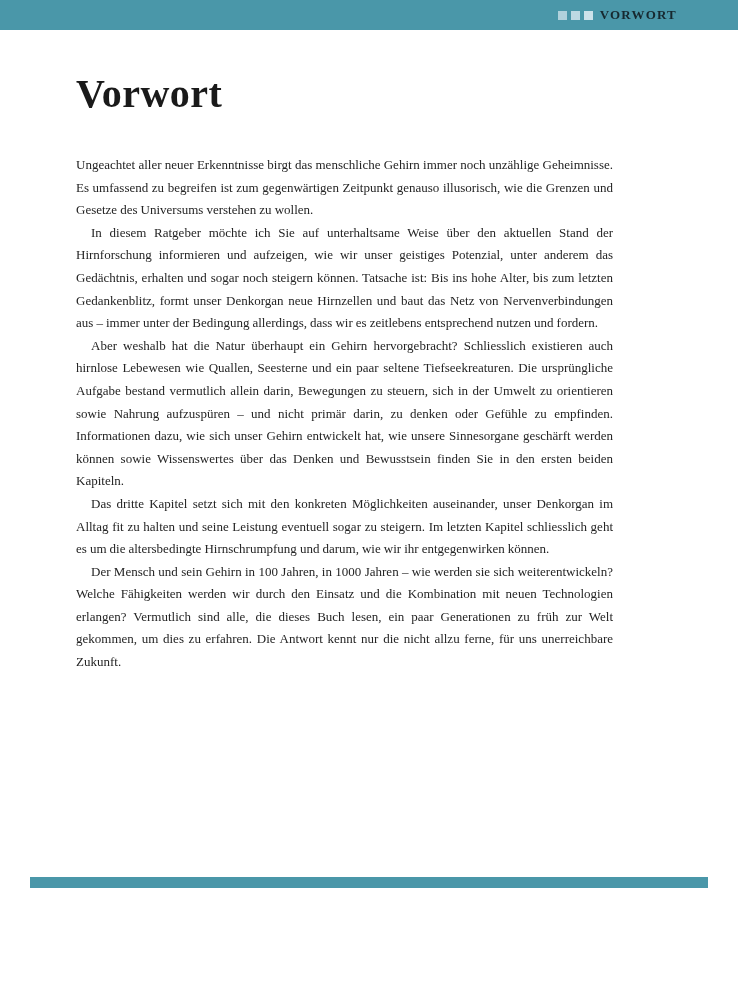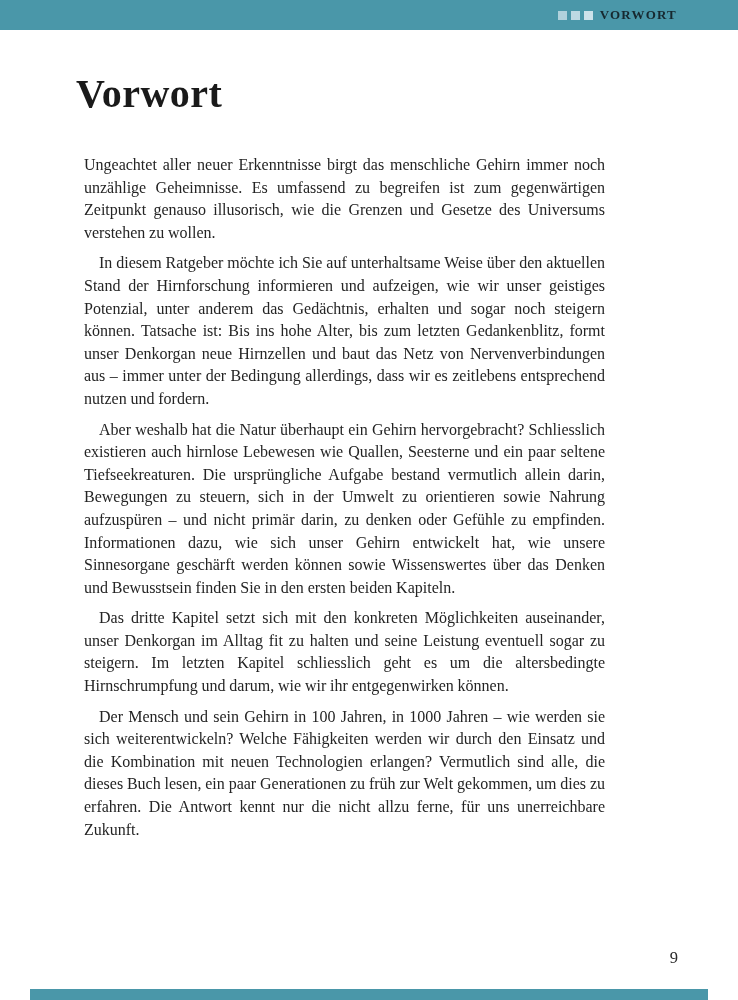--- a/index.html
+++ b/index.html
@@ -1,19 +1,19 @@
 <!DOCTYPE html>
 <html lang="de" style="--teal: #4a97a9; --square: #cde2ea; --header_text: #16282f; --body_text: #242424;"><head>
 <meta charset="utf-8">
 <style>
   html, body { margin: 0; padding: 0; background: #ffffff; }
   .page {
     position: relative;
     width: 738px;
-    height: 1000px;
+    height: 888px;
     background: #ffffff;
     overflow: hidden;
     font-family: "Liberation Serif", "DejaVu Serif", serif;
     color: var(--body_text, #242424);
   }
   
   .topbar {
     position: absolute;
     top: 0; left: 0;
     width: 738px;
@@ -45,22 +45,22 @@
   }
   .content h1 {
     margin: 42px 0 38px 0;
     font-size: 40px;
     line-height: 44px;
     font-weight: bold;
     color: #1a1a1a;
     letter-spacing: 0.5px;
   }
   .content p {
-    margin: 8px;
-    font-size: 16px;
+    margin: 0;
+    font-size: 13px;
     line-height: 22.6px;
     text-align: justify;
     hyphens: auto;
     -webkit-hyphens: auto;
     word-spacing: -0.2px;
   }
   .content p + p { text-indent: 15px; }
   .signature {
     margin-top: 26px;
     font-size: 16.5px;

